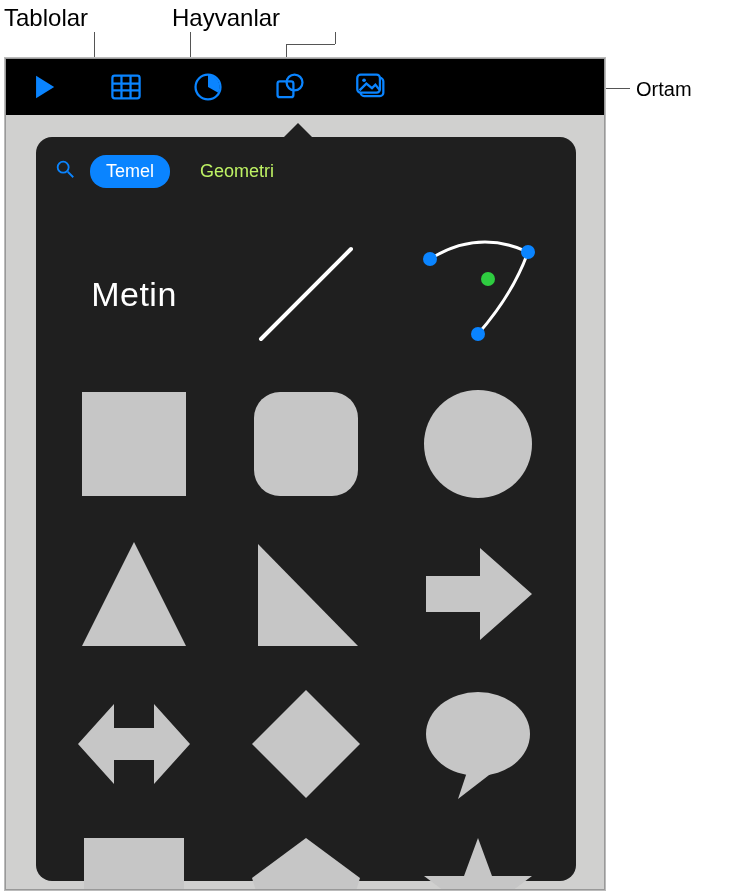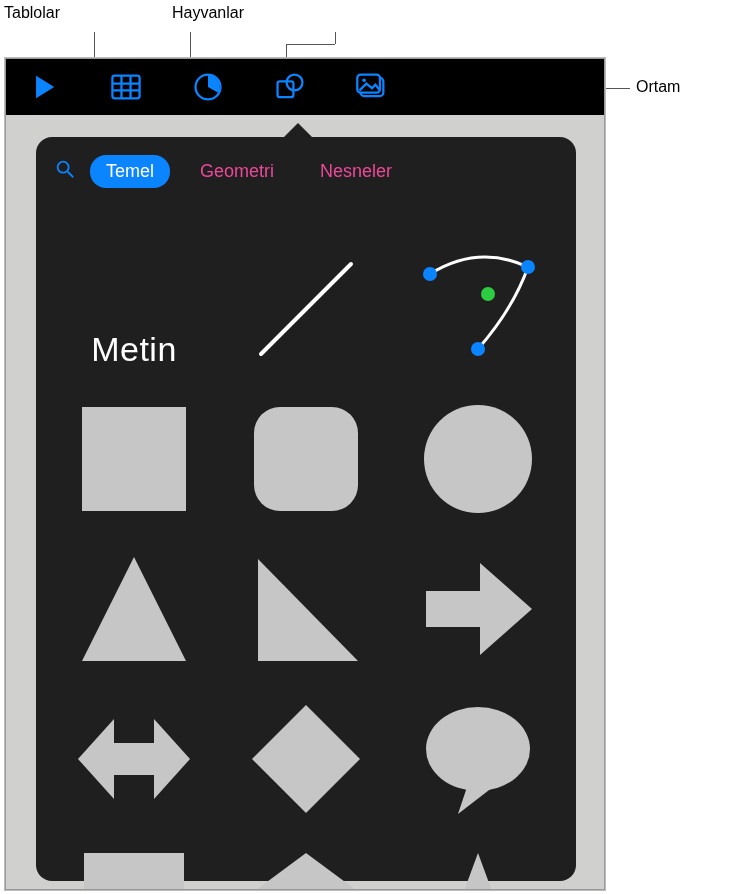--- a/index.html
+++ b/index.html
@@ -2,25 +2,25 @@
 <html><head>
 <meta charset="utf-8">
 <style>
   * { box-sizing: border-box; margin: 0; padding: 0; }
   html, body { width: 750px; height: 894px; background: #fff; font-family: -apple-system, Helvetica, Arial, sans-serif; overflow: hidden; }
 
   
   .callouts-top {
     position: absolute;
     top: 0; left: 0; width: 750px; height: 58px;
-    font-size: 16px; color: #000;
+    font-size: 24px; color: #000;
   }
   .callout-label { position: absolute; white-space: nowrap; }
   .callout-line { position: absolute; width: 1px; background: #555; }
-  .callout-right { position: absolute; font-size: 16px; color:#000; }
+  .callout-right { position: absolute; font-size: 20px; color:#000; }
 
   
   .app-frame {
     position: absolute;
     left: 5px; top: 58px;
     width: 600px; height: 832px;
     background: #d0d0cf;
     border: 1px solid #999;
     box-shadow: 0 0 0 1px #bbb;
     overflow: hidden;
@@ -60,39 +60,39 @@
     border-radius: 16px;
     padding: 14px 18px 0 18px;
   }
   .tabs-row {
     display:flex; align-items:center; gap: 14px;
     height: 40px;
   }
   .search-icon svg { width:22px; height:22px; }
   .tab {
     font-size: 18px;
-    color: #ec4899;
+    color: #bef264;
     padding: 6px 16px;
     border-radius: 16px;
   }
   .tab.active {
     background: #0a84ff;
     color: #fff;
   }
 
   .shapes-grid {
     margin-top: 28px;
     display: grid;
     grid-template-columns: repeat(3, 150px);
     grid-auto-rows: 150px;
     gap: 0 22px;
     justify-content: center;
   }
   .shape-cell {
-    display:flex; align-items:flex-end; justify-content:center;
+    display:flex; align-items:center; justify-content:center;
   }
   .shape-cell svg { width: 120px; height: 120px; }
 
   .text-shape {
     font-size: 34px;
     color: #fff;
     font-weight: 400;
     letter-spacing: 0.5px;
   }
 </style>
@@ -157,21 +157,20 @@
     <div class="popover">
       <div class="tabs-row">
         <div class="search-icon">
           <svg viewBox="0 0 24 24">
               <circle cx="10" cy="10" r="6" fill="none" stroke="#0a84ff" stroke-width="2"></circle>
               <line x1="15" y1="15" x2="21" y2="21" stroke="#0a84ff" stroke-width="2"></line>
             </svg>
         </div>
         <div class="tab active">Temel</div>
         <div class="tab">Geometri</div>
-        <div class="tab">Nesneler</div>
       </div>
 
       <div class="shapes-grid">
 
         <div class="shape-cell">
           <span class="text-shape">Metin</span>
         </div>
         <div class="shape-cell">
           <svg viewBox="0 0 120 120">
               <line x1="15" y1="105" x2="105" y2="15" stroke="#fff" stroke-width="4" stroke-linecap="round"></line>

